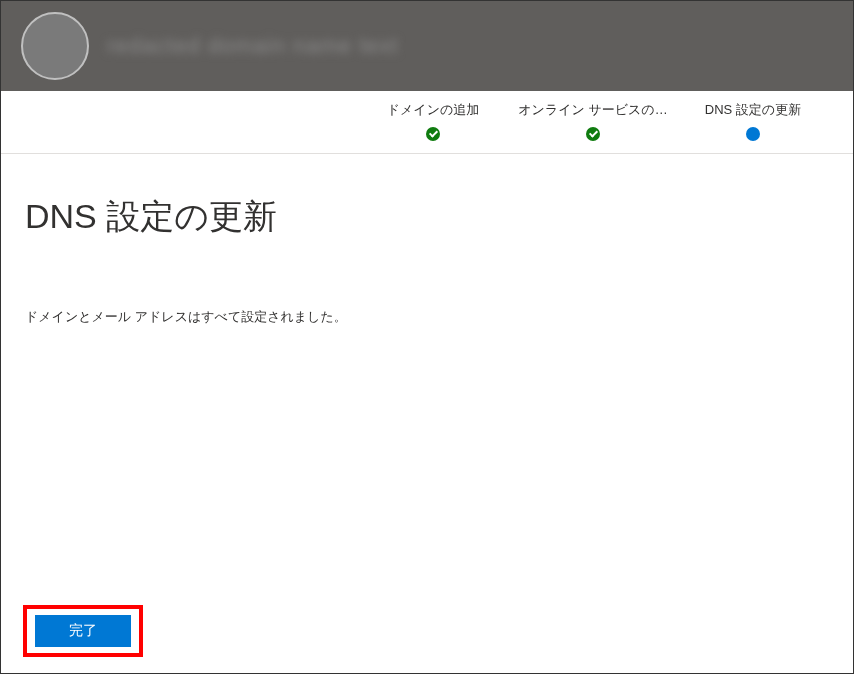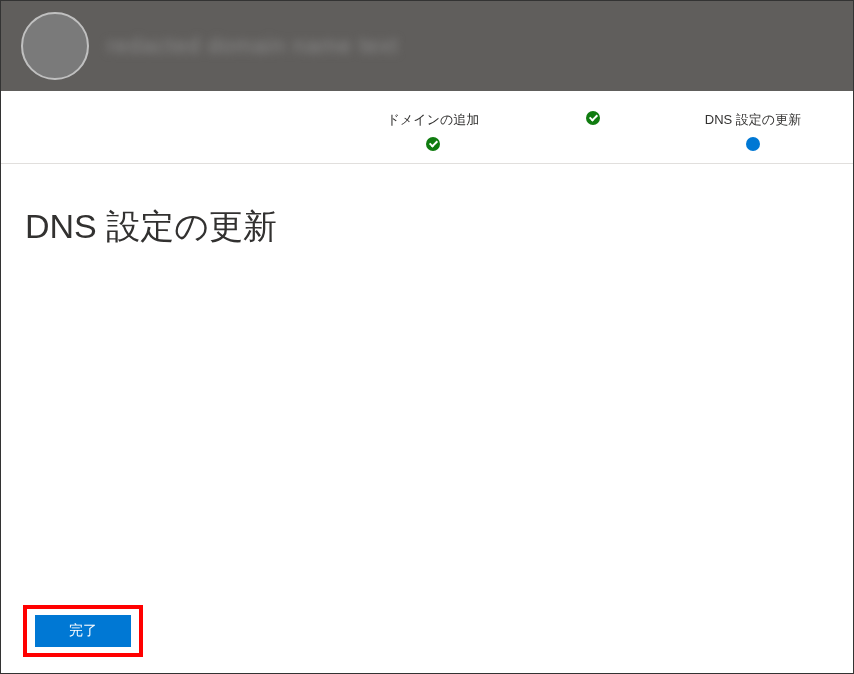--- a/index.html
+++ b/index.html
@@ -31,21 +31,21 @@
     }
     .header-title {
       color: #8a8a8a;
       font-size: 22px;
       filter: blur(4px);
       letter-spacing: 1px;
     }
     .steps-bar {
       display: flex;
       justify-content: flex-end;
-      padding: 20px 20px 12px 20px;
+      padding: 10px 20px 12px 20px;
       border-bottom: 1px solid #e1dfdd;
     }
     .step {
       width: 160px;
       text-align: center;
     }
     .step-label {
       font-size: 13px;
       color: #323130;
       margin-bottom: 8px;
@@ -132,34 +132,36 @@
   </div>
 
   <div class="steps-bar">
     <div class="step">
       <div class="step-label">ドメインの追加</div>
       <div class="step-indicator">
         <span class="check-circle"></span>
       </div>
     </div>
     <div class="step">
+      <div class="step-label">オンライン サービスの…</div>
       <div class="step-indicator">
         <span class="check-circle"></span>
       </div>
     </div>
     <div class="step">
       <div class="step-label">DNS 設定の更新</div>
       <div class="step-indicator">
         <span class="active-dot"></span>
       </div>
     </div>
   </div>
 
   <div class="content">
     <h1 class="page-title">DNS 設定の更新</h1>
+    <p class="page-message">ドメインとメール アドレスはすべて設定されました。</p>
   </div>
 
   <div class="footer">
     <div class="highlight-box">
       <button class="finish-button">完了</button>
     </div>
   </div>
 </div>
 
 </body></html>

